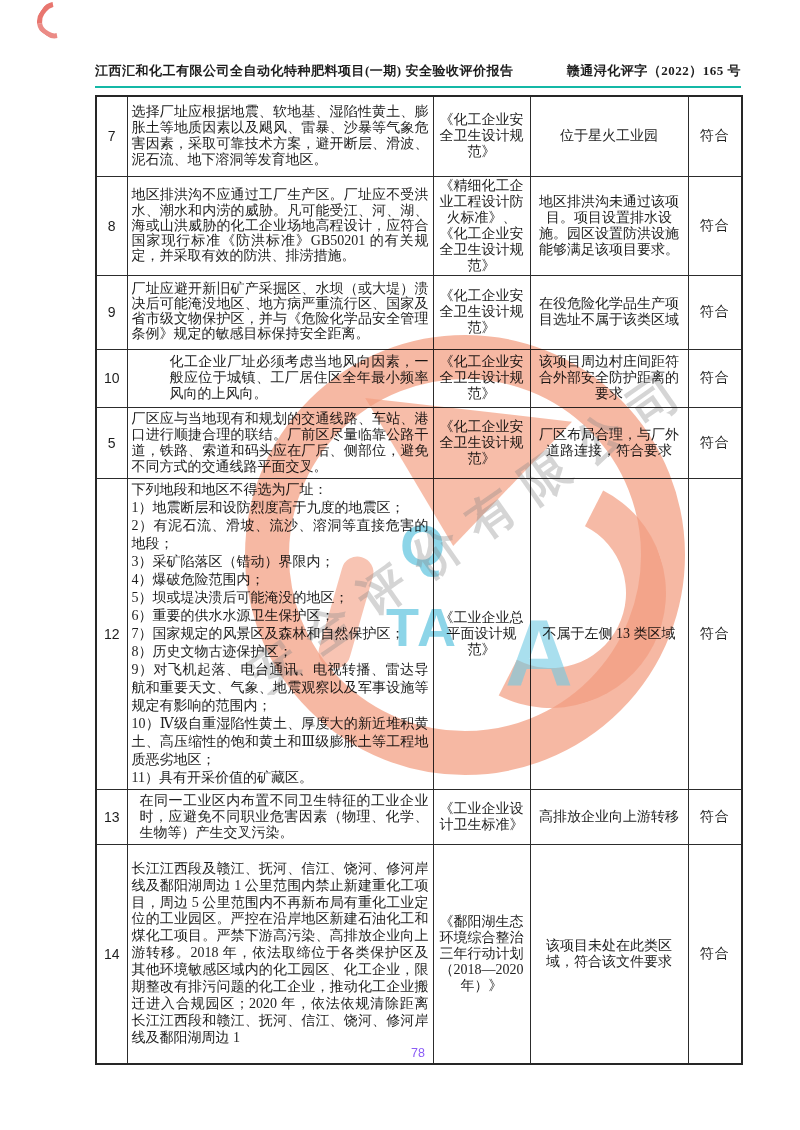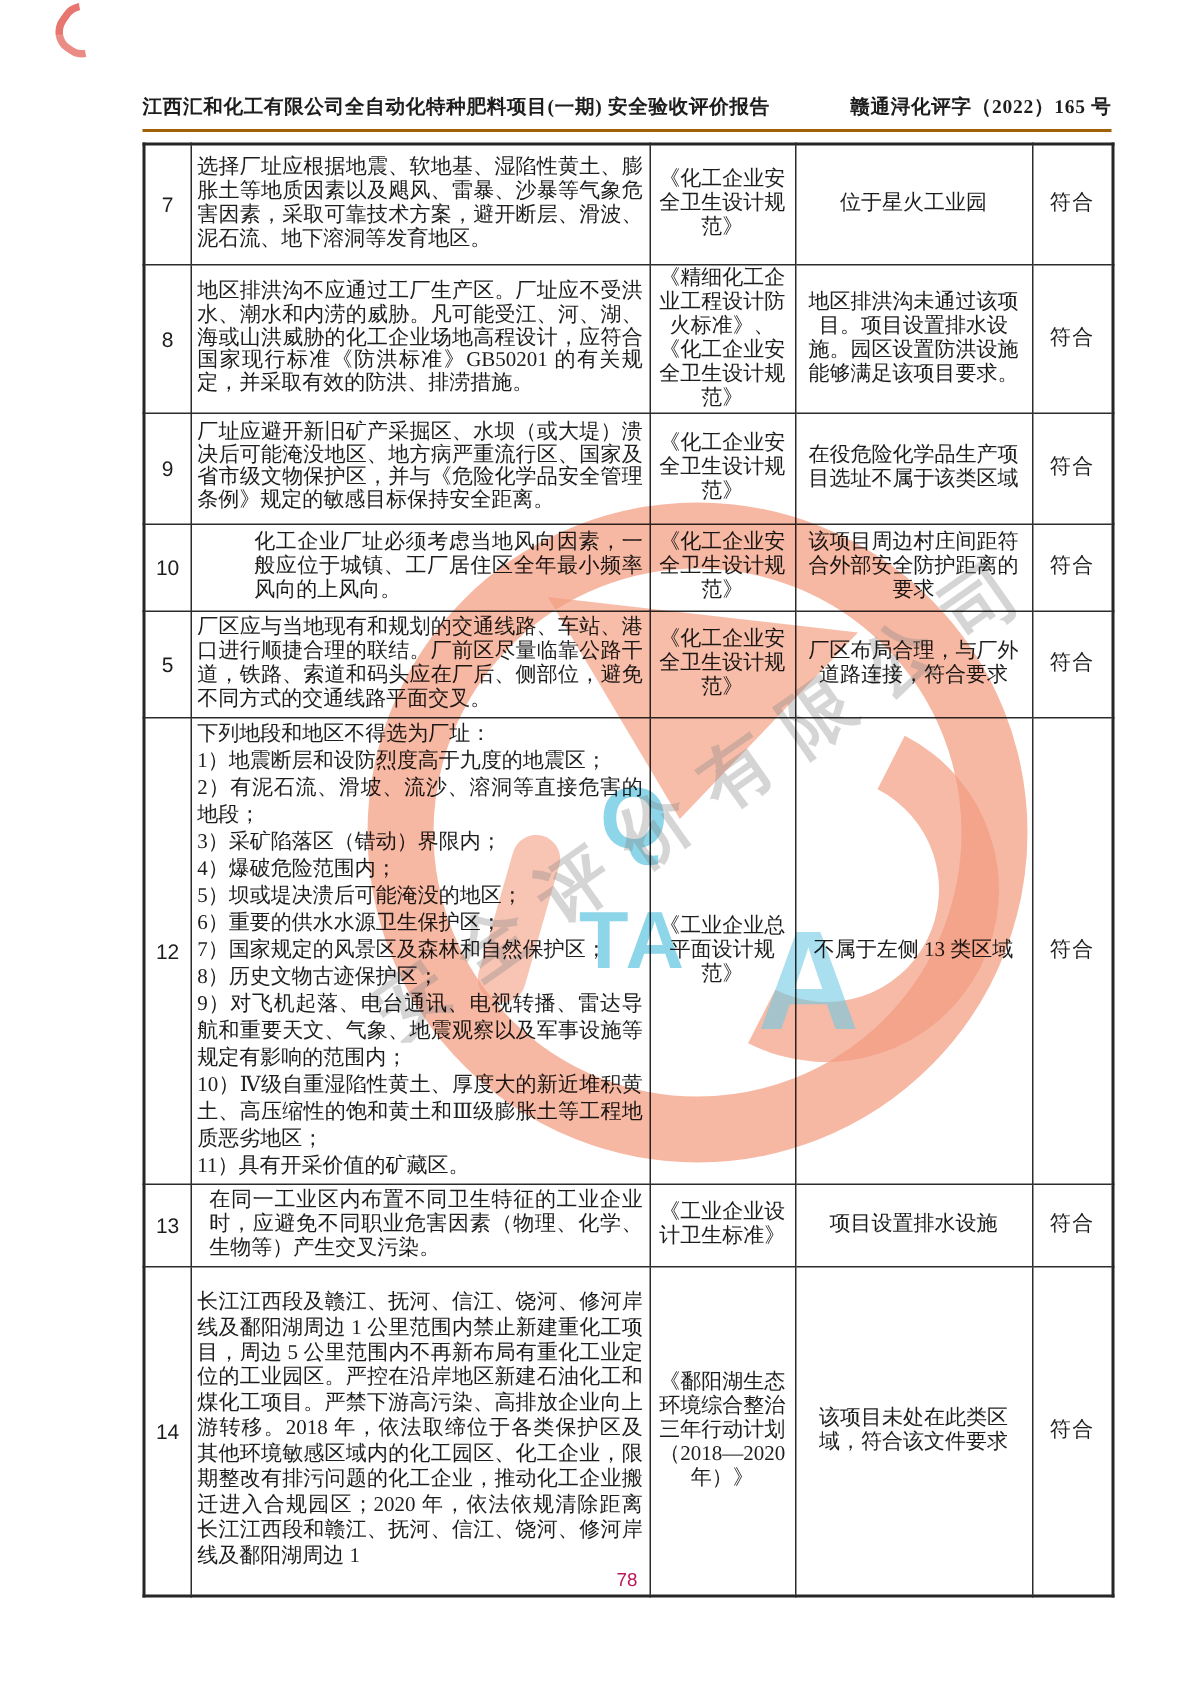--- a/index.html
+++ b/index.html
@@ -5,41 +5,41 @@
   html,body{margin:0;padding:0;background:#888;}
   .page{
     position:relative;width:800px;height:1130px;margin:0 auto;background:#ffffff;
     font-family:"Liberation Serif","DejaVu Serif",serif;color:#1d1d1d;overflow:hidden;
   }
   
   .header{
     position:absolute;left:95px;top:62px;width:646px;
     display:flex;justify-content:space-between;align-items:flex-end;
     font-size:13px;font-weight:bold;letter-spacing:.5px;
-    padding-bottom:6px;border-bottom:2px solid #a16207;
+    padding-bottom:6px;border-bottom:2px solid #14b8a6;
   }
   
   table.doc{
     position:absolute;left:95px;top:95px;width:646px;
     border-collapse:collapse;table-layout:fixed;
     border:2px solid #262626;
   }
   table.doc td{
     border:1px solid #2c2c2c;font-size:14px;line-height:16px;
     padding:1px 4px;vertical-align:middle;overflow:hidden;
   }
   td.c-no{text-align:center;font-family:"Liberation Sans",sans-serif;font-size:13px;}
   td.c-content{text-align:justify;text-justify:inter-character;white-space:pre-line;padding:1px 5px 1px 7px;}
   td.c-standard{text-align:center;}
   td.c-eval{text-align:center;}
   td.c-result{text-align:center;letter-spacing:1px;}
   
   .pagenum{
     position:absolute;left:95px;top:1046px;width:646px;text-align:center;
-    font-family:"Liberation Sans",sans-serif;font-size:12.5px;color:#be185d;
+    font-family:"Liberation Sans",sans-serif;font-size:12.5px;color:#8b5cf6;
   }
   
   .wm{position:absolute;inset:0;pointer-events:none;mix-blend-mode:multiply;z-index:10;}
   .wm *{position:absolute;}
   .seal-ring{
     left:245px;top:335px;width:352px;height:352px;border-radius:50%;
     border:44px solid rgba(243,157,128,.72);
   }
   .seal-wedge{
     left:352px;top:398px;width:220px;height:148px;
@@ -148,21 +148,21 @@
 10）Ⅳ级自重湿陷性黄土、厚度大的新近堆积黄土、高压缩性的饱和黄土和Ⅲ级膨胀土等工程地质恶劣地区；
 11）具有开采价值的矿藏区。</td>
           <td class="c-standard">《工业企业总平面设计规范》</td>
           <td class="c-eval">不属于左侧 13 类区域</td>
           <td class="c-result">符合</td>
         </tr>
         <tr style="height: 55px;">
           <td class="c-no">13</td>
           <td class="c-content" style="line-height: 16px; padding-left: 12px;">在同一工业区内布置不同卫生特征的工业企业时，应避免不同职业危害因素（物理、化学、生物等）产生交叉污染。</td>
           <td class="c-standard">《工业企业设计卫生标准》</td>
-          <td class="c-eval">项目设置排水设施</td>
+          <td class="c-eval">高排放企业向上游转移</td>
           <td class="c-result">符合</td>
         </tr>
         <tr style="height: 220px;">
           <td class="c-no">14</td>
           <td class="c-content" style="line-height: 16.9px;">长江江西段及赣江、抚河、信江、饶河、修河岸线及鄱阳湖周边 1 公里范围内禁止新建重化工项目，周边 5 公里范围内不再新布局有重化工业定位的工业园区。严控在沿岸地区新建石油化工和煤化工项目。严禁下游高污染、高排放企业向上游转移。2018 年，依法取缔位于各类保护区及其他环境敏感区域内的化工园区、化工企业，限期整改有排污问题的化工企业，推动化工企业搬迁进入合规园区；2020 年，依法依规清除距离长江江西段和赣江、抚河、信江、饶河、修河岸线及鄱阳湖周边 1</td>
           <td class="c-standard">《鄱阳湖生态环境综合整治三年行动计划（2018—2020 年）》</td>
           <td class="c-eval">该项目未处在此类区域，符合该文件要求</td>
           <td class="c-result">符合</td>
         </tr>
       </tbody>

